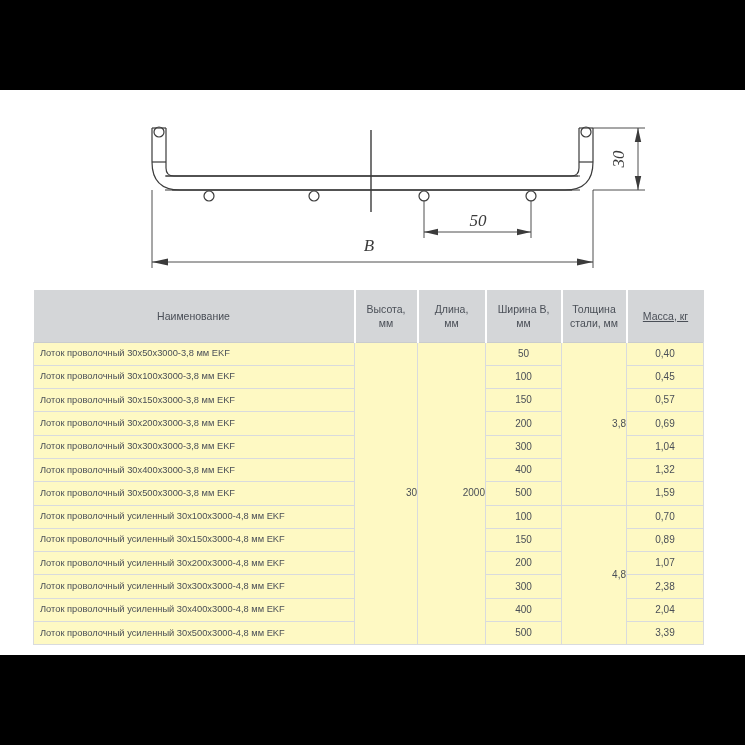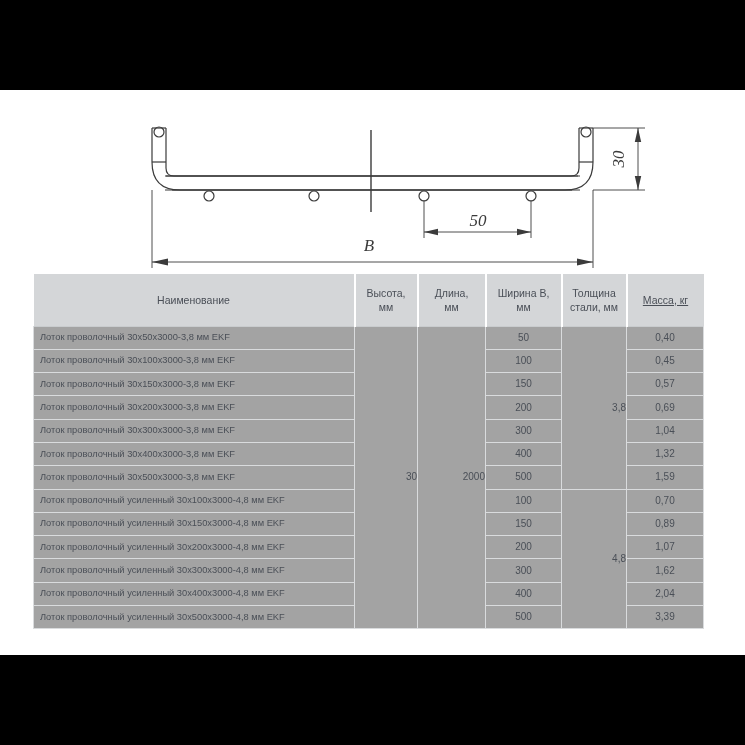--- a/index.html
+++ b/index.html
@@ -36,21 +36,21 @@
     top: 0;
     width: 745px;
     height: 200px;
   }
   #drawing svg { display: block; }
 
   
   #spec-table-wrap {
     position: absolute;
     left: 33px;
-    top: 184px;
+    top: 200px;
     width: 670px;
   }
   table.spec {
     border-collapse: collapse;
     width: 670px;
     table-layout: fixed;
     color: #4a4f57;
   }
   table.spec th {
     background: #d4d6d8;
@@ -68,21 +68,21 @@
   table.spec thead tr { height: 52px; }
 
   table.spec td {
     font-size: 9.3px;
     line-height: 1.2;
     border: 1px solid #d9dbdd;
     height: 22.3px;
     padding: 0 0 0 6px;
     vertical-align: middle;
     color: #4a4f57;
-    background: #a3a3a3;
+    background: #fef9c3;
     white-space: nowrap;
     overflow: hidden;
     margin-top: 48px;
   }
   table.spec td.num {
     text-align: center;
     padding: 0;
     font-size: 10px;
   }
   table.spec td.merged {
@@ -254,21 +254,21 @@
               <td class="num">0,89</td>
             </tr>
             <tr>
               <td>Лоток проволочный усиленный 30х200х3000-4,8 мм EKF</td>
               <td class="num">200</td>
               <td class="num">1,07</td>
             </tr>
             <tr>
               <td>Лоток проволочный усиленный 30х300х3000-4,8 мм EKF</td>
               <td class="num">300</td>
-              <td class="num">1,62</td>
+              <td class="num">2,38</td>
             </tr>
             <tr>
               <td>Лоток проволочный усиленный 30х400х3000-4,8 мм EKF</td>
               <td class="num">400</td>
               <td class="num">2,04</td>
             </tr>
             <tr>
               <td>Лоток проволочный усиленный 30х500х3000-4,8 мм EKF</td>
               <td class="num">500</td>
               <td class="num">3,39</td>

